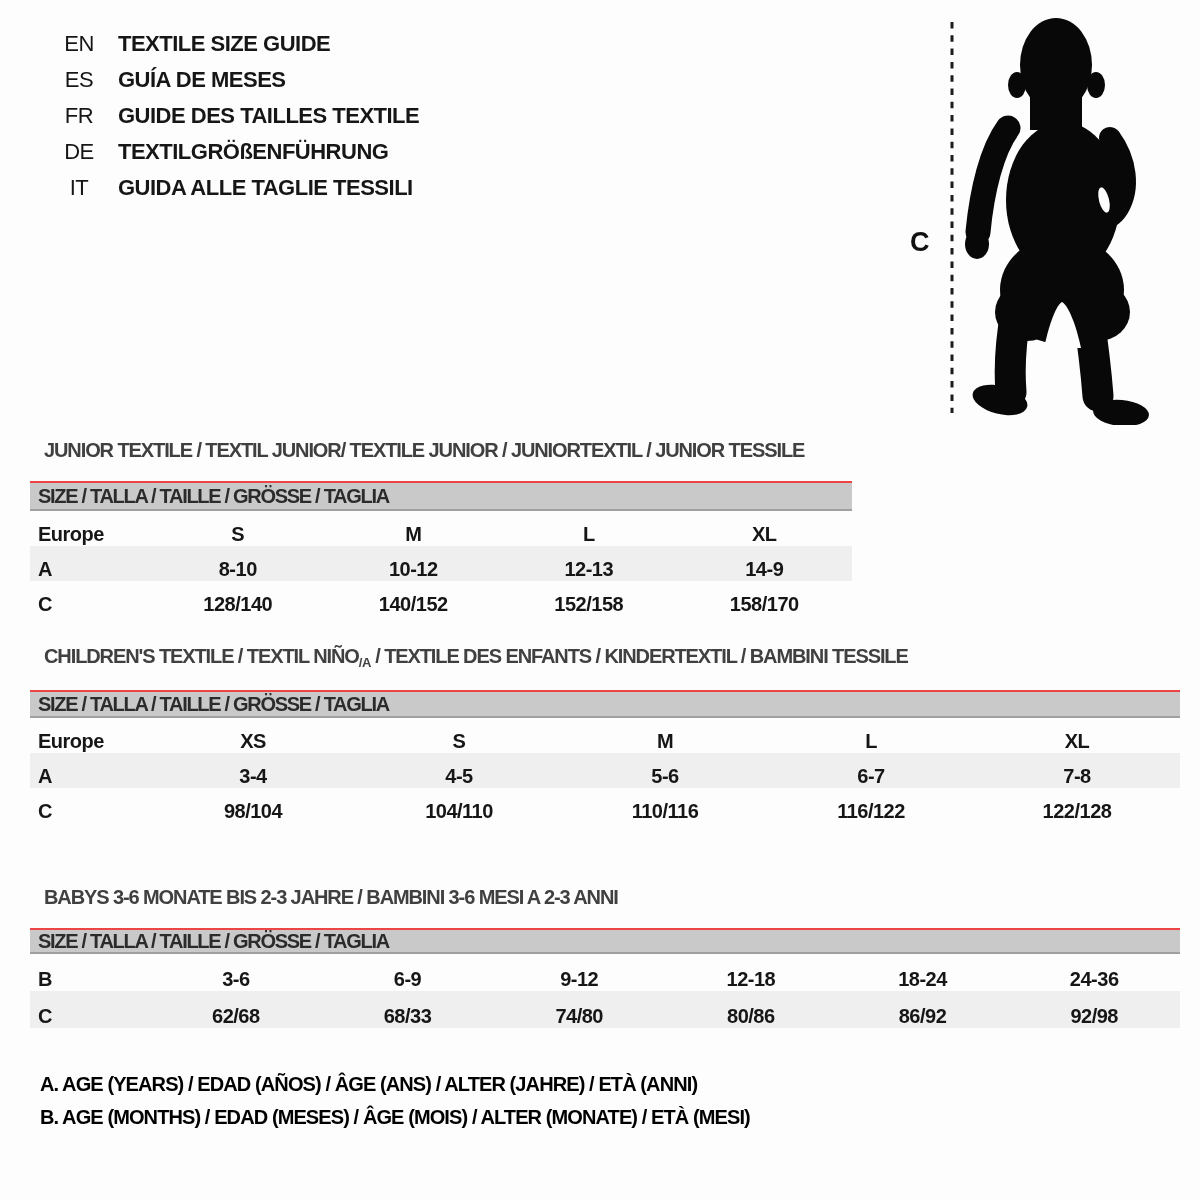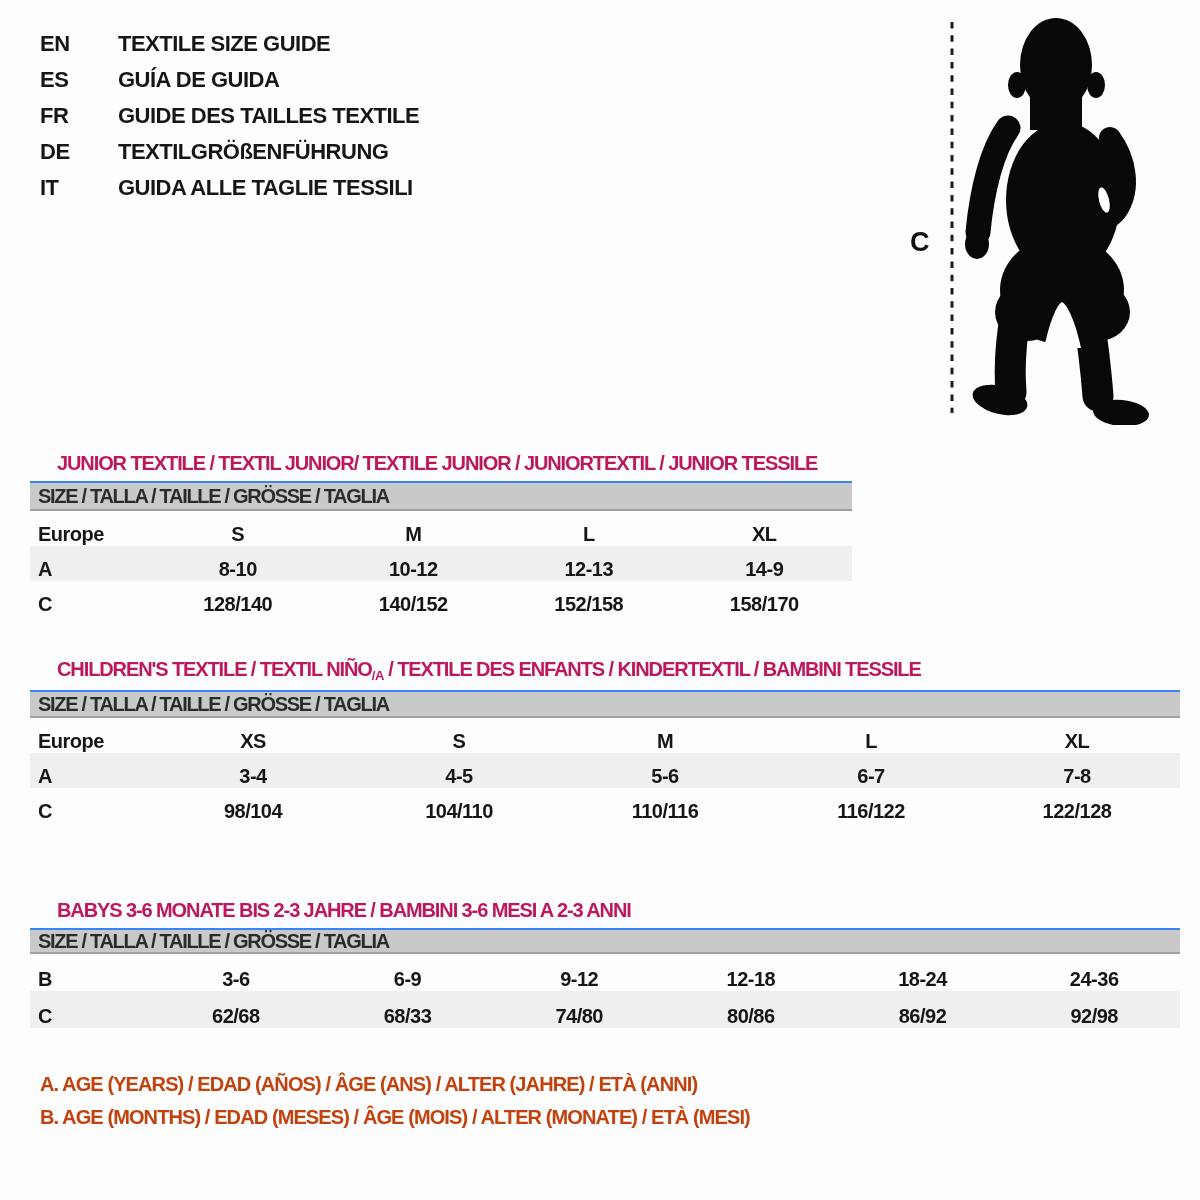--- a/index.html
+++ b/index.html
@@ -7,76 +7,76 @@
     width:1200px;height:1200px;
     background:#fdfdfd;
     font-family:"Liberation Sans", sans-serif;
     color:#161616;
   }
   .page{position:relative;width:1200px;height:1200px;overflow:hidden;}
 
   
   .lang-list{position:absolute;left:40px;top:26px;}
   .lang-row{display:flex;align-items:center;height:36px;}
-  .lang-code{width:78px;font-weight:bold;font-size:22px;letter-spacing:-0.5px;}
+  .lang-code{width:78px;font-weight:normal;font-size:22px;letter-spacing:-0.5px;text-align:center;}
   .lang-label{font-weight:bold;font-size:22px;letter-spacing:-0.5px;white-space:nowrap;}
 
   
   .measure-figure{position:absolute;left:880px;top:10px;margin:0;width:280px;height:415px;}
 
   
-  .sec-head{position:absolute;margin:17px;font-size:20px;font-weight:bold;letter-spacing:-1.1px;white-space:nowrap;color:#be185d;}
+  .sec-head{position:absolute;margin:4px;font-size:20px;font-weight:bold;letter-spacing:-1.1px;white-space:nowrap;color:#404040;}
   .head-junior{left:40px;top:435px;}
   .head-children{left:40px;top:641px;}
   .head-babies-1{left:40px;top:846px;}
   .head-babies-2{left:40px;top:882px;}
   .subsc{font-size:13px;position:relative;top:4px;letter-spacing:-0.5px;}
 
   
   .tbl{position:absolute;left:30px;}
   .tbl-junior{top:481px;width:822px;}
   .tbl-children{top:690px;width:1150px;}
   .tbl-babies{top:928px;width:1150px;}
   .tbl-bar{
     box-sizing:border-box;
     background:#c9c9c9;
-    border-top:2px solid #3b82f6;
+    border-top:2px solid #ef4444;
     border-bottom:2px solid #a0a0a0;
     display:flex;align-items:center;
     padding-left:8px;
     font-weight:bold;font-size:20px;letter-spacing:-1.3px;color:#2b2b2b;
     white-space:nowrap;
   }
   .tbl-junior .tbl-bar{height:30px;}
   .tbl-children .tbl-bar{height:28px;}
   .tbl-babies .tbl-bar{height:26px;}
   .tbl-row{display:flex;align-items:flex-end;font-weight:bold;font-size:20px;}
   .tbl-junior .tbl-row,.tbl-children .tbl-row{height:35px;}
   .tbl-babies .tbl-row{height:37px;}
   .tbl-row.shaded{background:#f0eff0;}
   .tbl-row .lbl{width:112px;padding-left:8px;letter-spacing:-0.5px;}
   .tbl-row .val{flex:1;text-align:center;letter-spacing:-0.5px;}
 
   
   .legend{position:absolute;left:40px;top:1068px;}
-  .legend-line{font-size:20px;font-weight:bold;letter-spacing:-0.9px;line-height:33px;white-space:nowrap;color:#c2410c;}
+  .legend-line{font-size:20px;font-weight:bold;letter-spacing:-0.9px;line-height:33px;white-space:nowrap;color:#000000;}
 </style>
 </head>
 <body>
 
 <div class="page">
 
   <header class="lang-list">
     <div class="lang-row">
       <span class="lang-code">EN</span>
       <span class="lang-label">TEXTILE SIZE GUIDE</span>
     </div>
     <div class="lang-row">
       <span class="lang-code">ES</span>
-      <span class="lang-label">GUÍA DE GUIDA</span>
+      <span class="lang-label">GUÍA DE MESES</span>
     </div>
     <div class="lang-row">
       <span class="lang-code">FR</span>
       <span class="lang-label">GUIDE DES TAILLES TEXTILE</span>
     </div>
     <div class="lang-row">
       <span class="lang-code">DE</span>
       <span class="lang-label">TEXTILGRÖßENFÜHRUNG</span>
     </div>
     <div class="lang-row">

